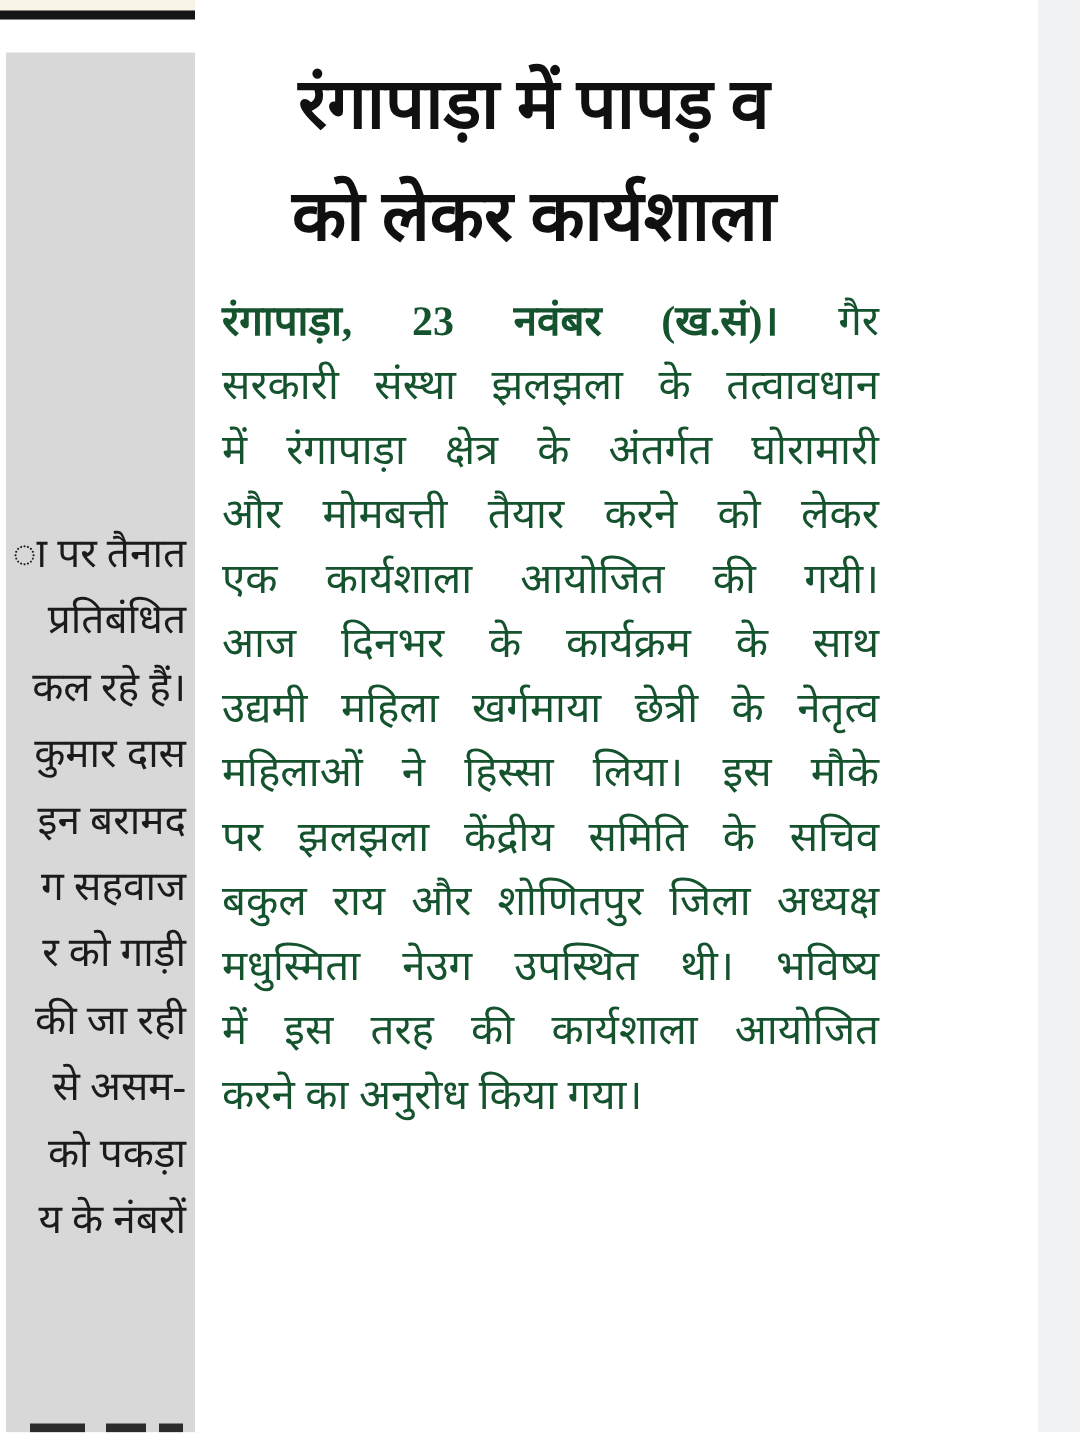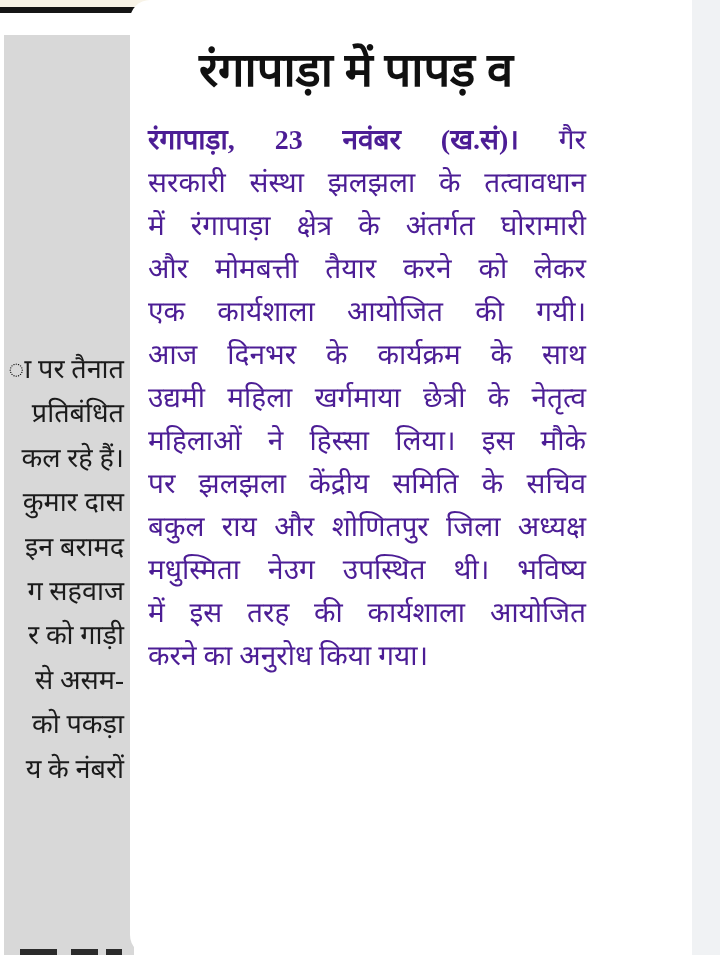--- a/index.html
+++ b/index.html
@@ -13,24 +13,24 @@
   
   .left-col{position:absolute;left:4px;top:35px;width:130px;height:920px;background:#d8d8d8;}
   .left-text{position:absolute;top:312px;left:0;right:10px;text-align:right;
              font-size:27px;line-height:44.4px;color:#1b1b1b;}
   .lline{white-space:nowrap;}
   .clip-marks{position:absolute;bottom:0;right:12px;width:102px;height:6px;
               background:linear-gradient(90deg,#2b2b2b 0 36%,transparent 36% 50%,
                          #2b2b2b 50% 76%,transparent 76% 84%,#2b2b2b 84% 100%);}
 
   
-  .main-col{position:absolute;left:130px;top:0;width:562px;height:955px;background:#ffffff;border-radius:20px;}
+  .main-col{position:absolute;left:130px;top:0;width:562px;height:955px;background:#ffffff;}
   .headline{margin:33px 0 0 10px;width:432px;text-align:center;
             font-size:47px;line-height:75px;font-weight:700;color:#101010;}
-  .body{margin:10px 0 0 18px;width:438px;font-size:28px;line-height:43px;color:#4c1d95;}
+  .body{margin:10px 0 0 18px;width:438px;font-size:28px;line-height:43px;color:#14532d;}
   .jline{text-align:justify;text-align-last:justify;}
   .jline.last{text-align-last:left;}
   .dl-bold{font-weight:700;}
 
   
   .right-strip{position:absolute;right:0;top:0;width:28px;height:955px;background:#f0f2f4;}
 </style>
 </head>
 <body>
 
@@ -40,30 +40,32 @@
 
   <div class="left-col">
     <div class="left-text">
       <div class="lline">ा पर तैनात</div>
       <div class="lline">प्रतिबंधित</div>
       <div class="lline">कल रहे हैं।</div>
       <div class="lline">कुमार दास</div>
       <div class="lline">इन बरामद</div>
       <div class="lline">ग सहवाज</div>
       <div class="lline">र को गाड़ी</div>
+      <div class="lline">की जा रही</div>
       <div class="lline">से असम-</div>
       <div class="lline">को पकड़ा</div>
       <div class="lline">य के नंबरों</div>
     </div>
     <div class="clip-marks"></div>
   </div>
 
   <div class="main-col">
     <h1 class="headline">
       <div>रंगापाड़ा में पापड़ व</div>
+      <div>को लेकर कार्यशाला</div>
     </h1>
     <div class="body">
       <div class="jline"><span class="dl-bold">रंगापाड़ा, 23 नवंबर (ख.सं)।</span> <span>गैर</span></div>
       <div class="jline">सरकारी संस्था झलझला के तत्वावधान</div>
       <div class="jline">में रंगापाड़ा क्षेत्र के अंतर्गत घोरामारी</div>
       <div class="jline">और मोमबत्ती तैयार करने को लेकर</div>
       <div class="jline">एक कार्यशाला आयोजित की गयी।</div>
       <div class="jline">आज दिनभर के कार्यक्रम के साथ</div>
       <div class="jline">उद्यमी महिला खर्गमाया छेत्री के नेतृत्व</div>
       <div class="jline">महिलाओं ने हिस्सा लिया। इस मौके</div>

